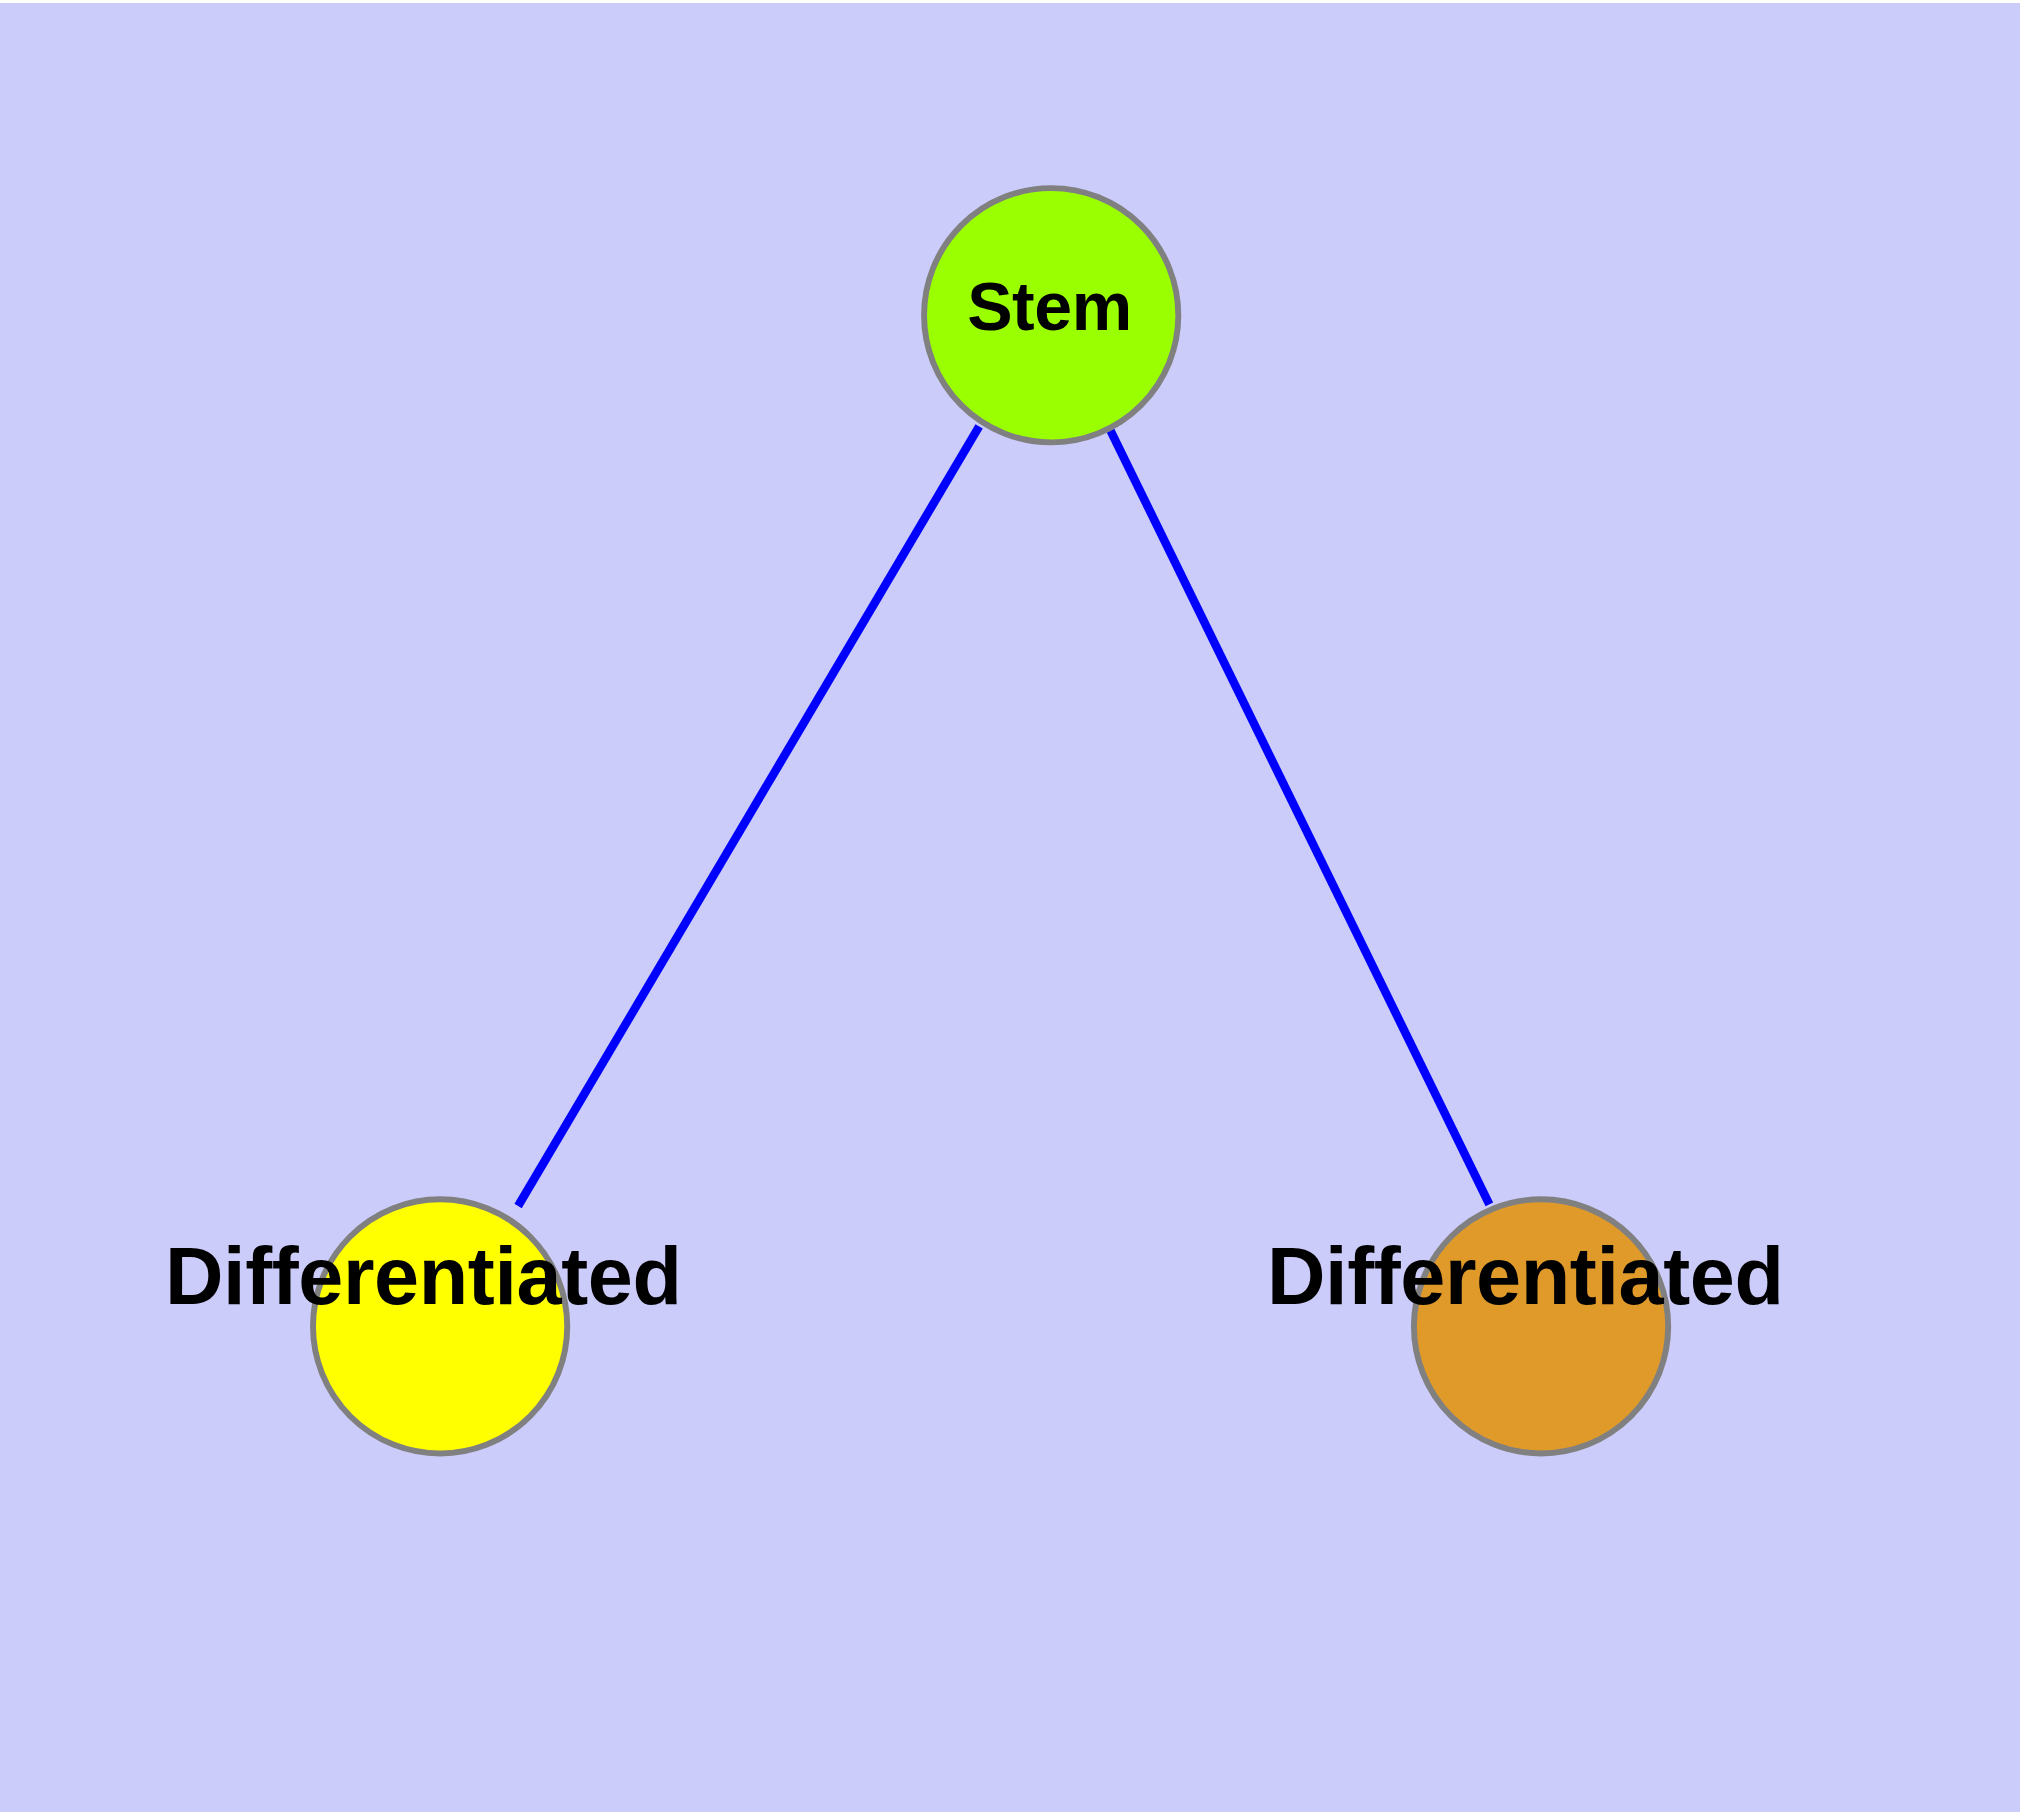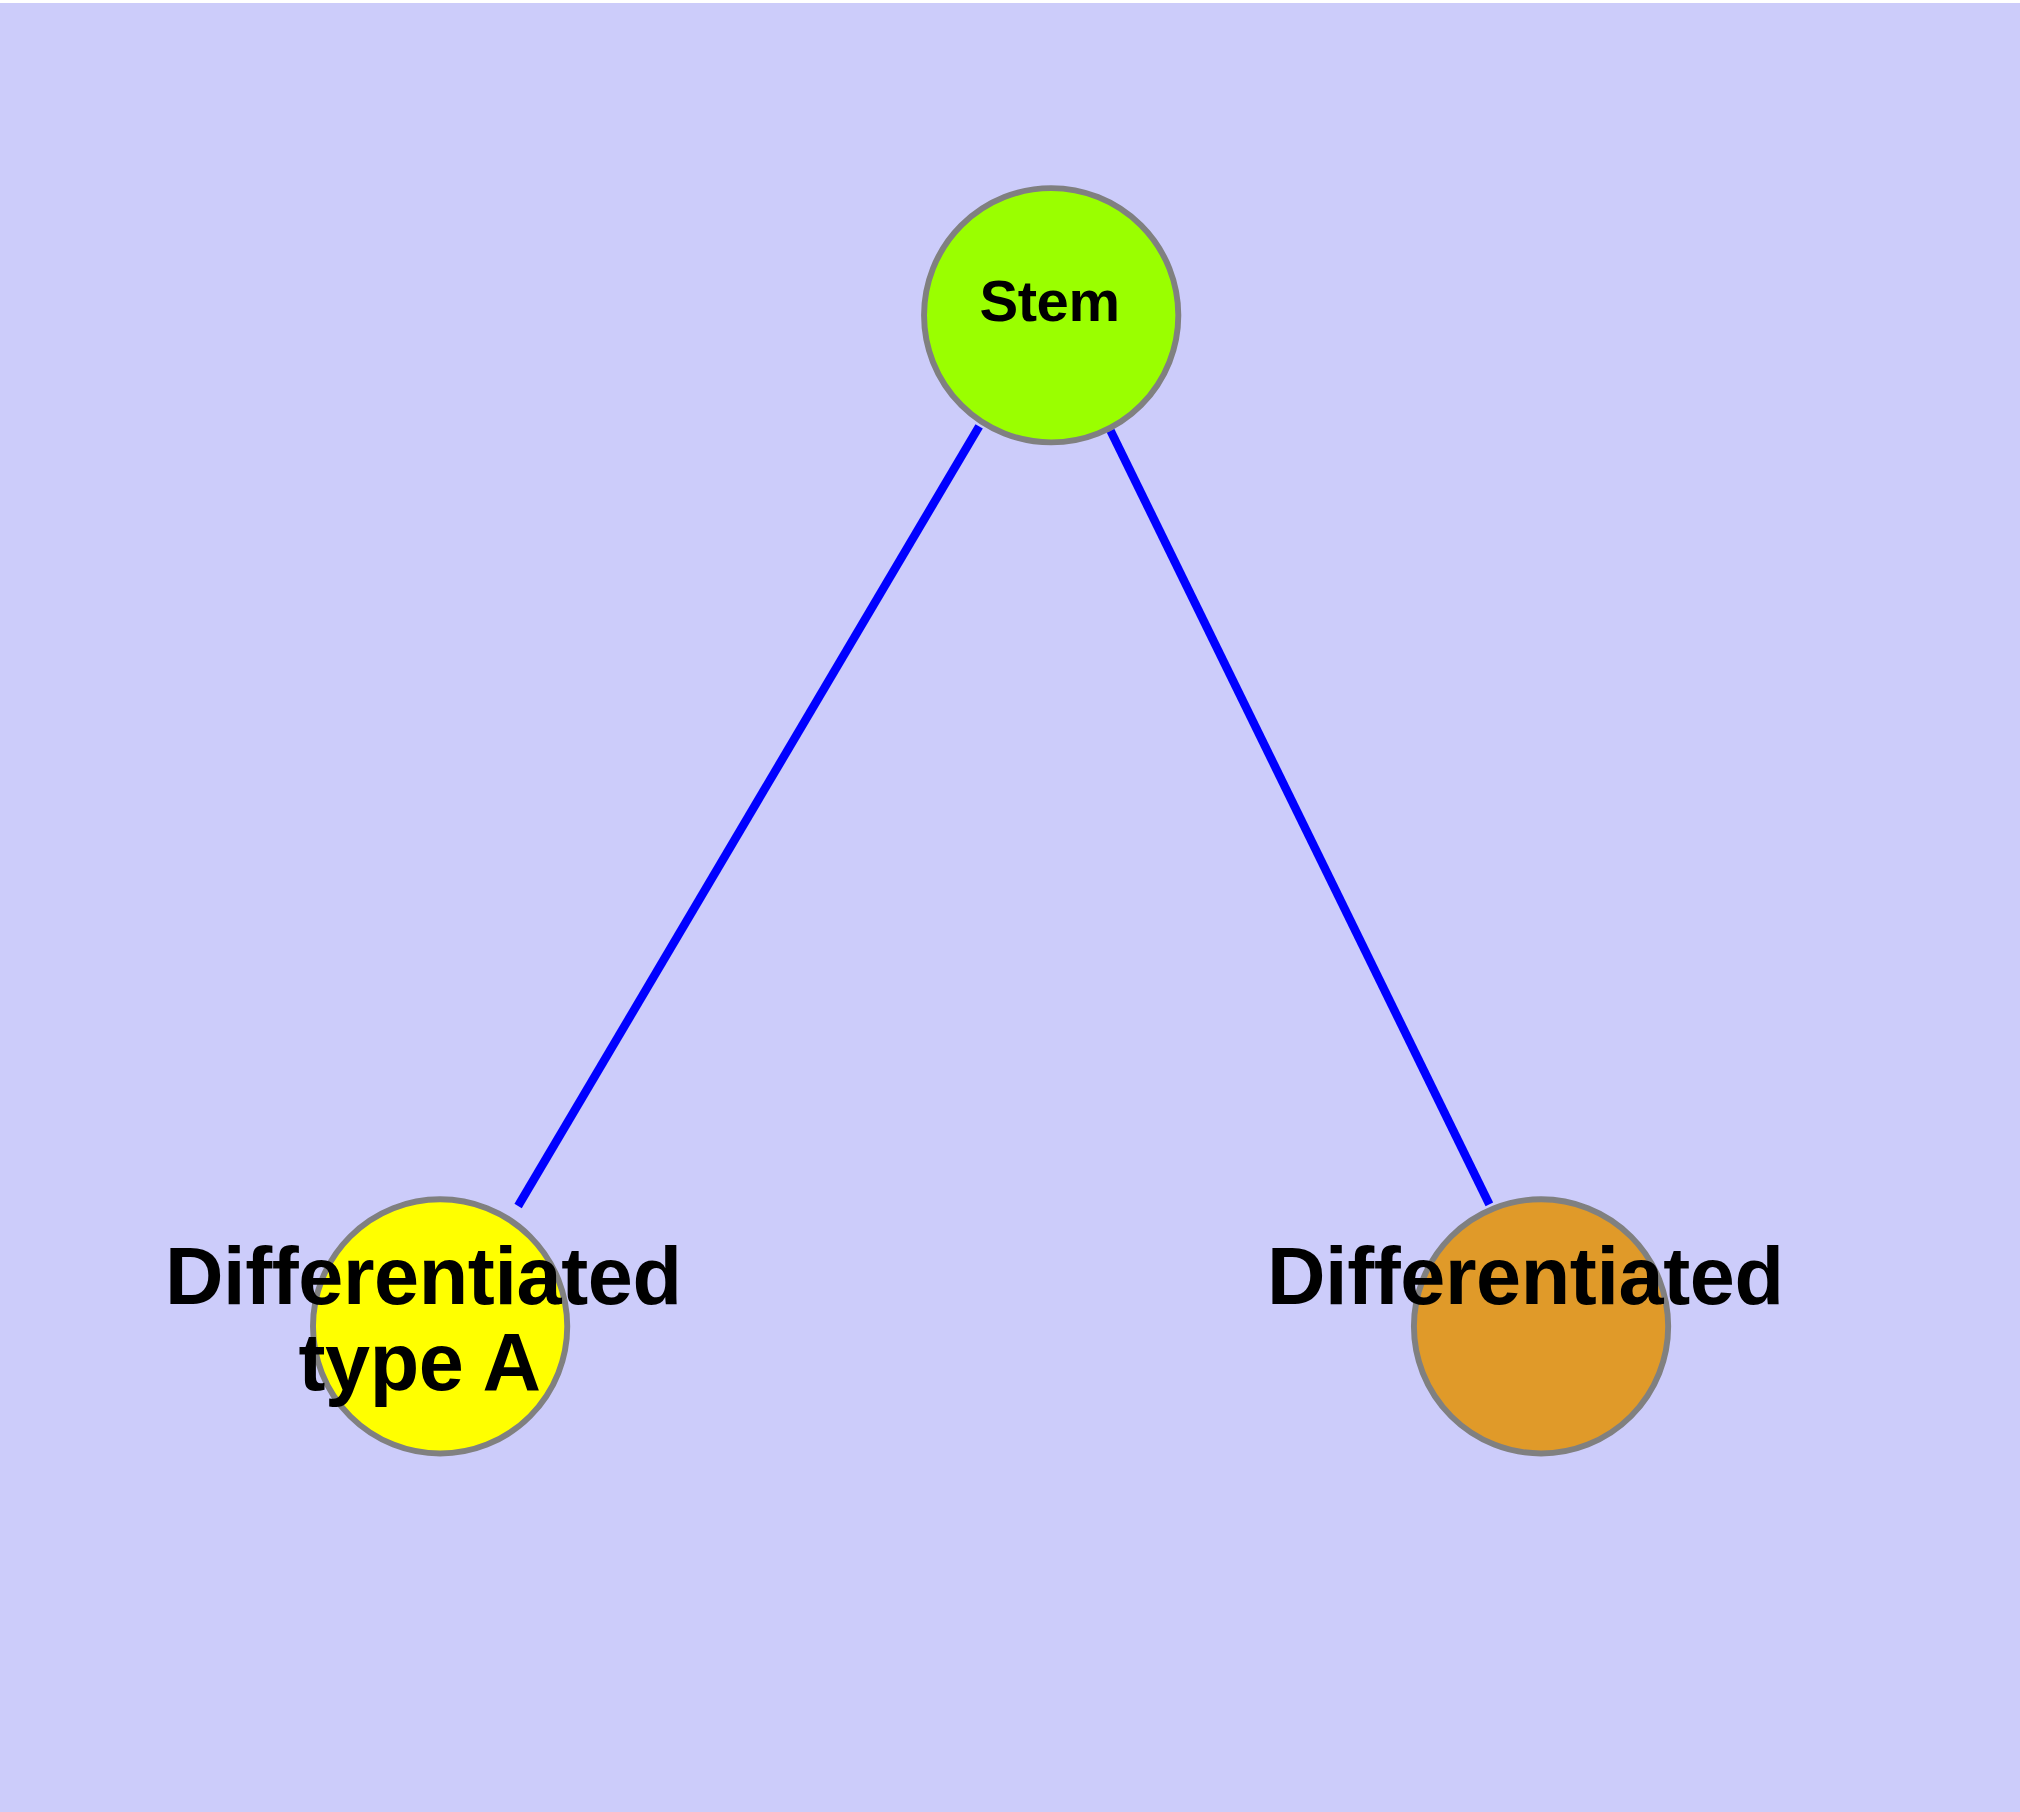--- a/index.html
+++ b/index.html
@@ -34,21 +34,21 @@
     position: absolute;
     text-align: center;
     font-weight: bold;
     color: #000000;
     white-space: pre;
     line-height: 1.06;
     letter-spacing: -0.4px;
     pointer-events: none;
   }
   #label-stem {
-    font-size: 58px;
+    font-size: 68px;
     left: 795px;
     top: 270px;
     width: 509px;
   }
   #label-diffA {
     font-size: 81px;
     left: 165px;
     top: 1234px;
     width: 509px;
   }
@@ -75,18 +75,18 @@
 
     <g>
       <circle id="node-stem" stroke="#808080" stroke-width="7" cx="1240" cy="372" r="150" fill="#9aff00"></circle>
       <circle id="node-diffA" stroke="#808080" stroke-width="7" cx="519" cy="1565" r="150" fill="#ffff00"></circle>
       <circle id="node-diffB" stroke="#808080" stroke-width="7" cx="1818" cy="1565" r="150" fill="#e09a29"></circle>
     </g>
   </svg>
 
   <div class="node-label" id="label-stem"><span>Stem</span></div>
 
-  <div class="node-label" id="label-diffA"><span>Differentiated</span><br><span>type A</span></div>
+  <div class="node-label" id="label-diffA"><span>Differentiated</span><br></div>
 
   <div class="node-label" id="label-diffB"><span>Differentiated</span><br></div>
 
 </div>
 
 
 </body></html>

